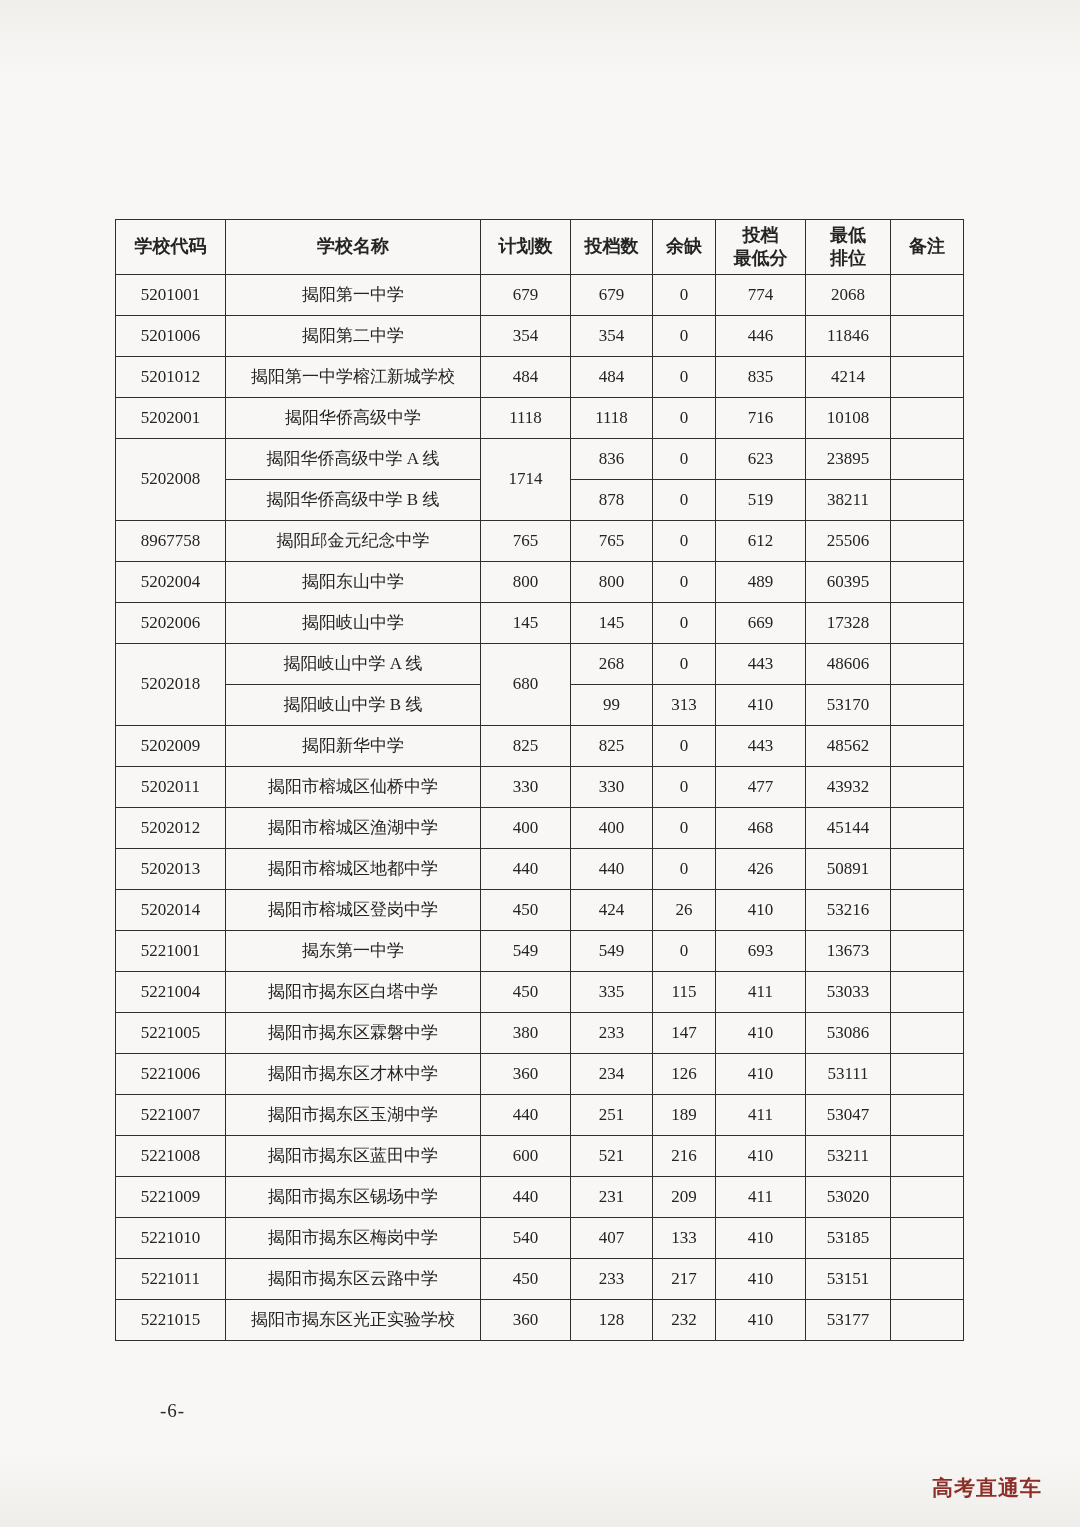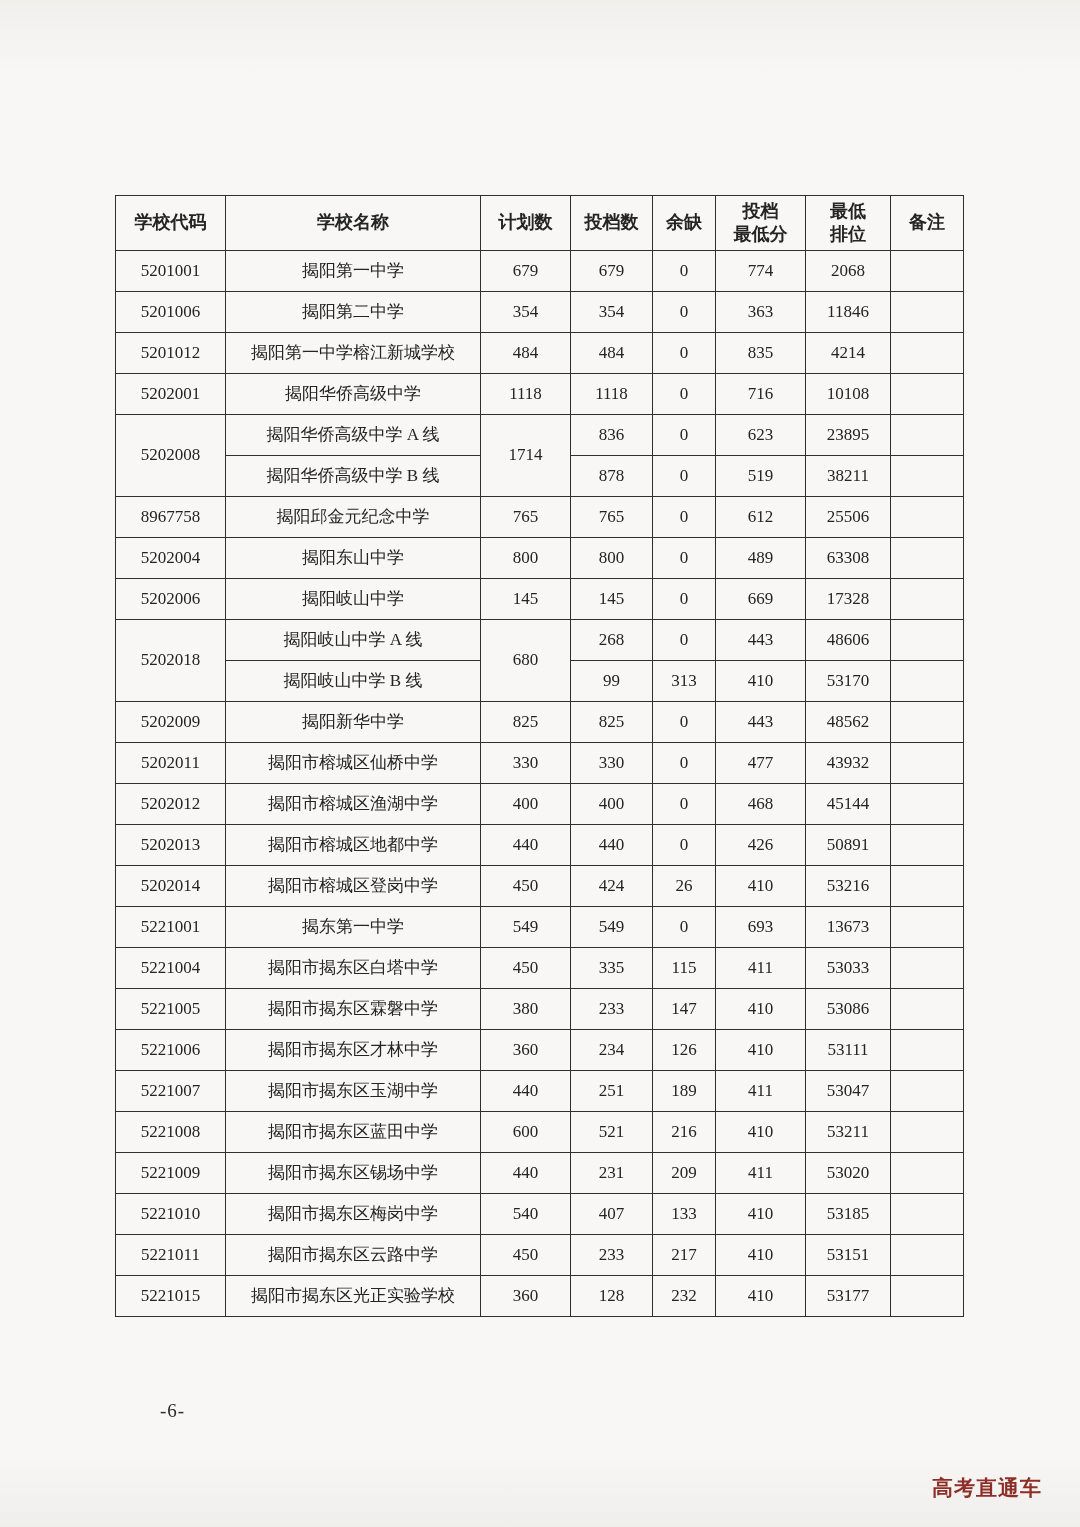--- a/index.html
+++ b/index.html
@@ -22,21 +22,21 @@
     top: 146px;
     margin: 0;
     font-size: 26px;
     font-weight: bold;
     letter-spacing: 2px;
     color: #161616;
   }
   table.score-table {
     position: absolute;
     left: 115px;
-    top: 195px;
+    top: 219px;
     width: 848px;
     border-collapse: collapse;
     table-layout: fixed;
     font-size: 17px;
     color: #242424;
     padding-left: 48px;
   }
   .score-table th, .score-table td {
     border: 1.6px solid #2f2f2f;
     text-align: center;
@@ -112,21 +112,21 @@
           <td>774</td>
           <td>2068</td>
           <td></td>
         </tr>
         <tr>
           <td>5201006</td>
           <td>揭阳第二中学</td>
           <td>354</td>
           <td>354</td>
           <td>0</td>
-          <td>363</td>
+          <td>446</td>
           <td>11846</td>
           <td></td>
         </tr>
         <tr>
           <td>5201012</td>
           <td>揭阳第一中学榕江新城学校</td>
           <td>484</td>
           <td>484</td>
           <td>0</td>
           <td>835</td>
@@ -171,21 +171,21 @@
           <td>25506</td>
           <td></td>
         </tr>
         <tr>
           <td>5202004</td>
           <td>揭阳东山中学</td>
           <td>800</td>
           <td>800</td>
           <td>0</td>
           <td>489</td>
-          <td>63308</td>
+          <td>60395</td>
           <td></td>
         </tr>
         <tr>
           <td>5202006</td>
           <td>揭阳岐山中学</td>
           <td>145</td>
           <td>145</td>
           <td>0</td>
           <td>669</td>
           <td>17328</td>

